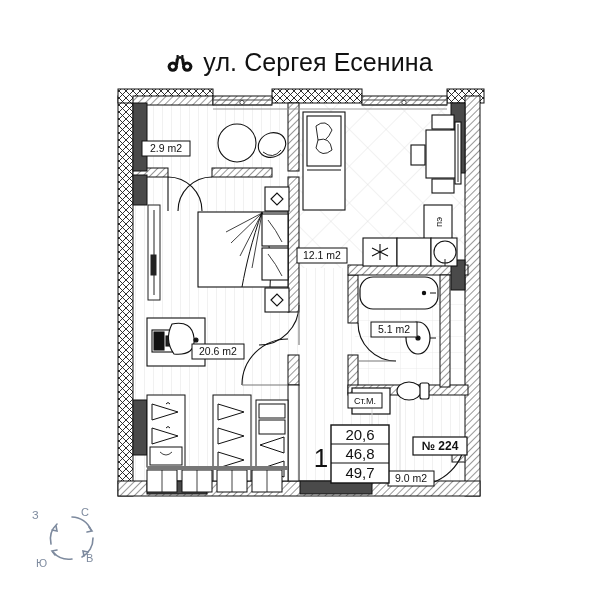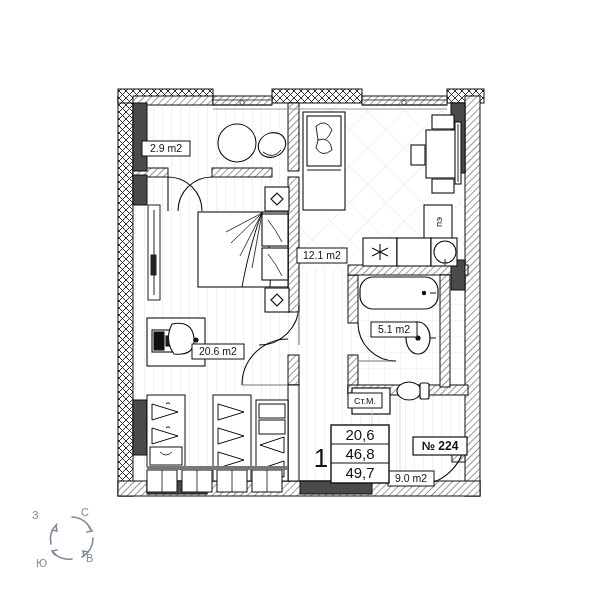--- a/index.html
+++ b/index.html
@@ -35,20 +35,40 @@
   .c-n{left:59px; top:6px;}
   .c-w{left:10px; top:9px;}
   .c-e{left:64px; top:52px;}
   .c-s{left:14px; top:57px;}
 </style>
 </head>
 <body>
 
 <div id="root">
 
+  <div class="header">
+    <span>
+      <svg class="binoc" viewBox="0 0 26 20" xmlns="http://www.w3.org/2000/svg">
+        <g fill="#111">
+          <rect x="9.5" y="2" width="2.2" height="5" rx="0.6"></rect>
+          <rect x="14.3" y="2" width="2.2" height="5" rx="0.6"></rect>
+          <rect x="11.3" y="3.2" width="3.4" height="2.6" rx="0.6"></rect>
+          <path d="M8.8 5.5 L12 5.5 L11 12 L8 12 Z"></path>
+          <path d="M14 5.5 L17.2 5.5 L18 12 L15 12 Z"></path>
+          <circle cx="5.8" cy="13.6" r="5.2"></circle>
+          <circle cx="20.2" cy="13.6" r="5.2"></circle>
+        </g>
+        <g fill="#fff">
+          <circle cx="5.8" cy="13.6" r="2.1"></circle>
+          <circle cx="20.2" cy="13.6" r="2.1"></circle>
+        </g>
+      </svg>
+    </span>
+    <span class="title">ул. Сергея Есенина</span>
+  </div>
 
   <div class="plan">
   <svg width="600" height="600" viewBox="0 0 600 600" xmlns="http://www.w3.org/2000/svg">
     <defs>
 
       <pattern id="xhatch" width="7" height="7" patternUnits="userSpaceOnUse">
         <rect width="7" height="7" fill="#ffffff"></rect>
         <path d="M0 0 L7 7 M7 0 L0 7" stroke="#1a1a1a" stroke-width="0.9"></path>
       </pattern>
 

